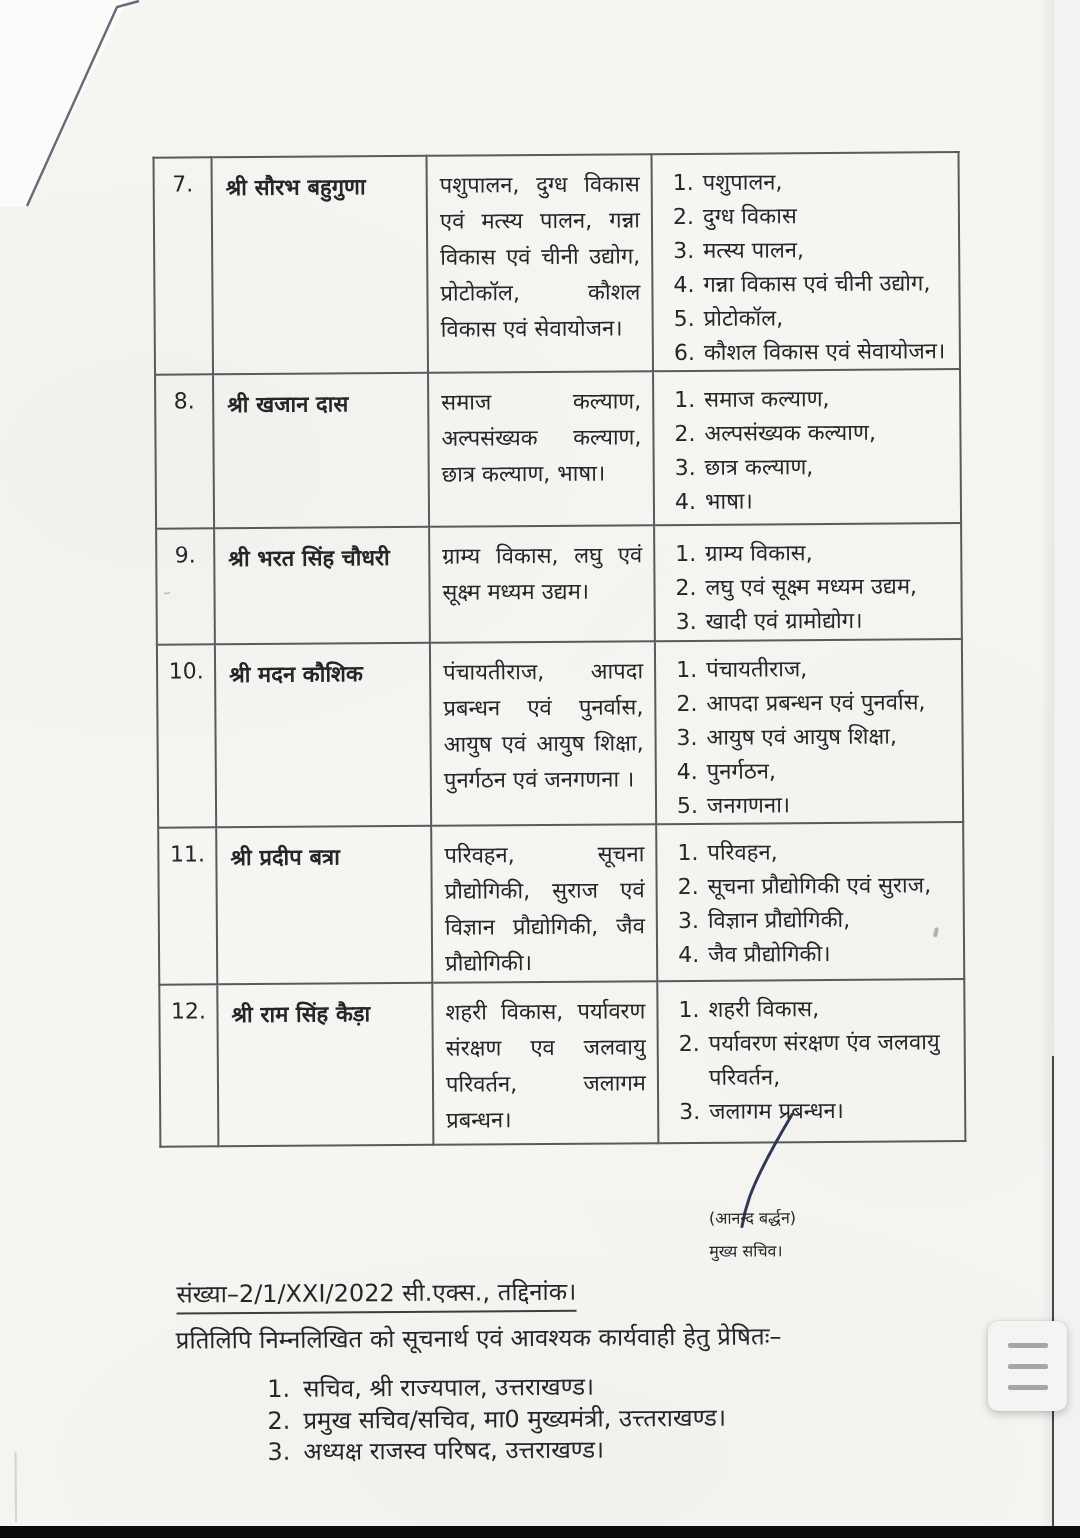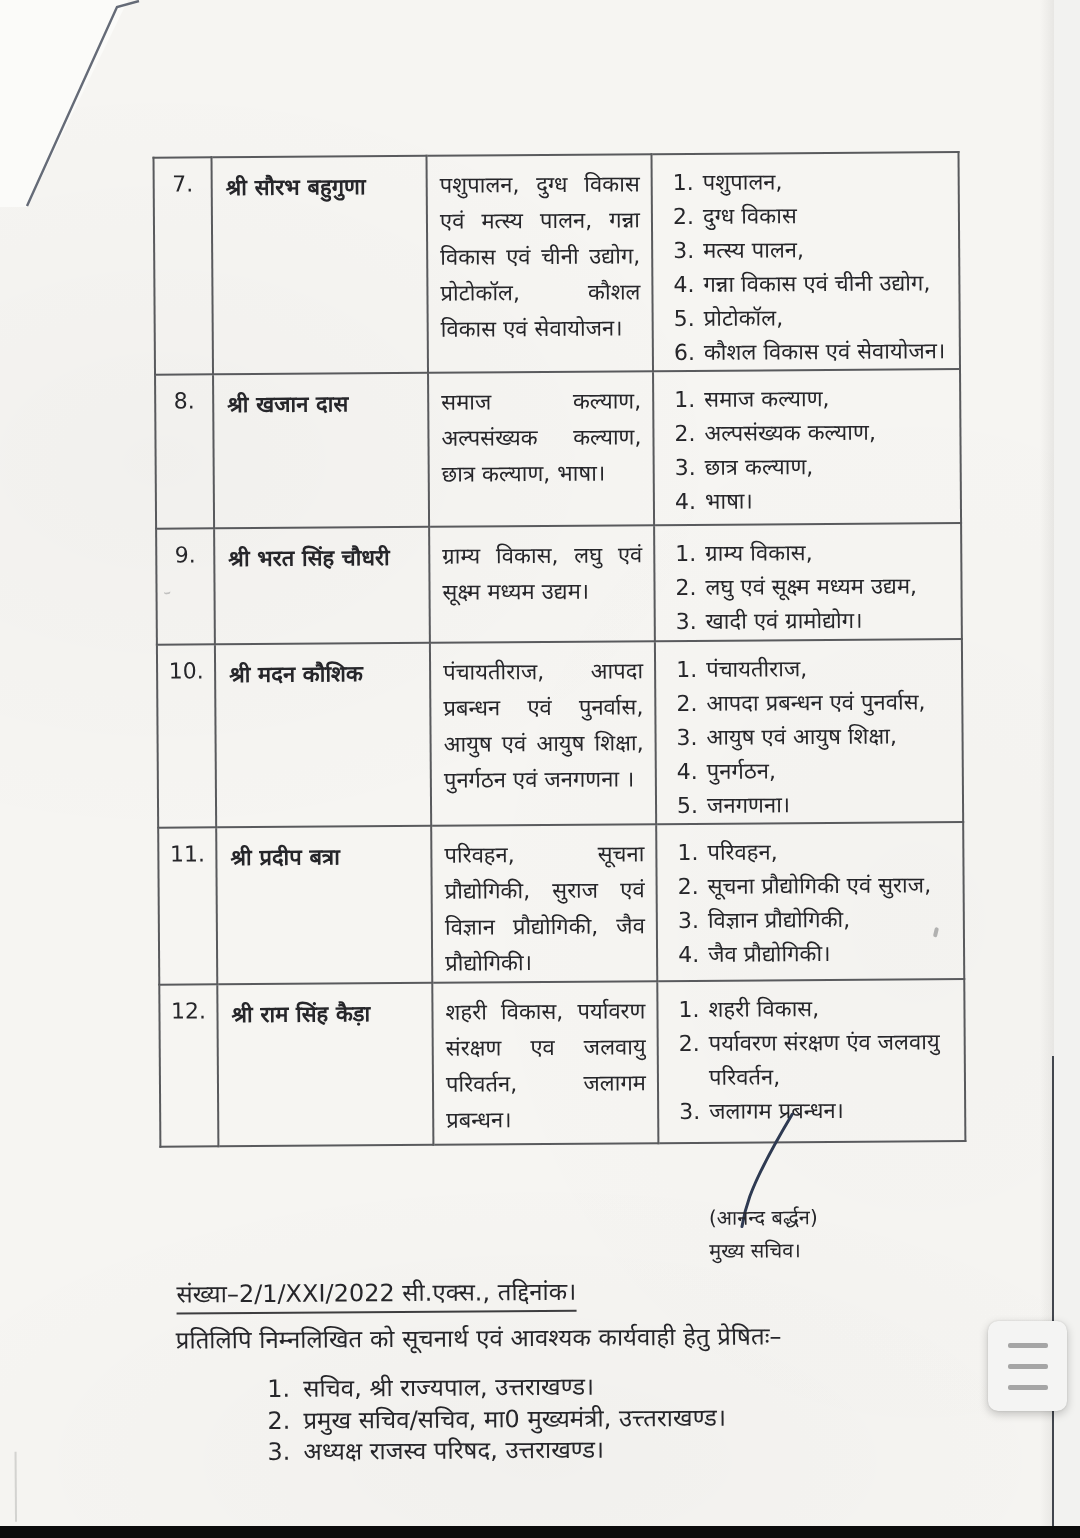--- a/index.html
+++ b/index.html
@@ -36,21 +36,21 @@
   table.port tr:nth-child(6){height:162px;}
   .c-sn{text-align:center;padding-top:13px;font-size:22px;}
   .c-name{padding:13px 6px 0 13px;font-weight:bold;font-size:22px;line-height:33px;}
   .c-sum{padding:11px 11px 0 12px;font-size:22px;line-height:36px;text-align:justify;text-align-last:left;}
   .c-list{padding:11px 4px 0 20px;font-size:22px;line-height:34px;}
   .num-line{display:flex;}
   .num-line .num{flex:0 0 30px;}
   .num-line .txt{flex:1;}
   
   .sig-stroke{position:absolute;left:728px;top:1106px;}
-  .sig-block{position:absolute;left:706px;top:1203px;font-size:20px;line-height:33px;}
+  .sig-block{position:absolute;left:706px;top:1203px;font-size:16px;line-height:33px;}
   .ref-line{position:absolute;left:173px;top:1274px;font-size:24px;
     padding-bottom:3px;border-bottom:2px solid #3d3d3f;}
   .copy-note{position:absolute;left:172px;top:1320px;font-size:24px;}
   .recips{position:absolute;left:263px;top:1372px;font-size:24px;line-height:31.5px;width:560px;}
   .recips .num{flex:0 0 36px;}
   
   .speck-comma{position:absolute;left:933px;top:930px;width:4px;height:10px;
     background:#8d8d8d;border-radius:2px;transform:rotate(14deg);opacity:.65;}
   .speck-dot{position:absolute;left:165px;top:585px;width:7px;height:5px;
     border-bottom:2px solid #9a9a9a;border-radius:50%;opacity:.55;transform:rotate(-8deg);}

